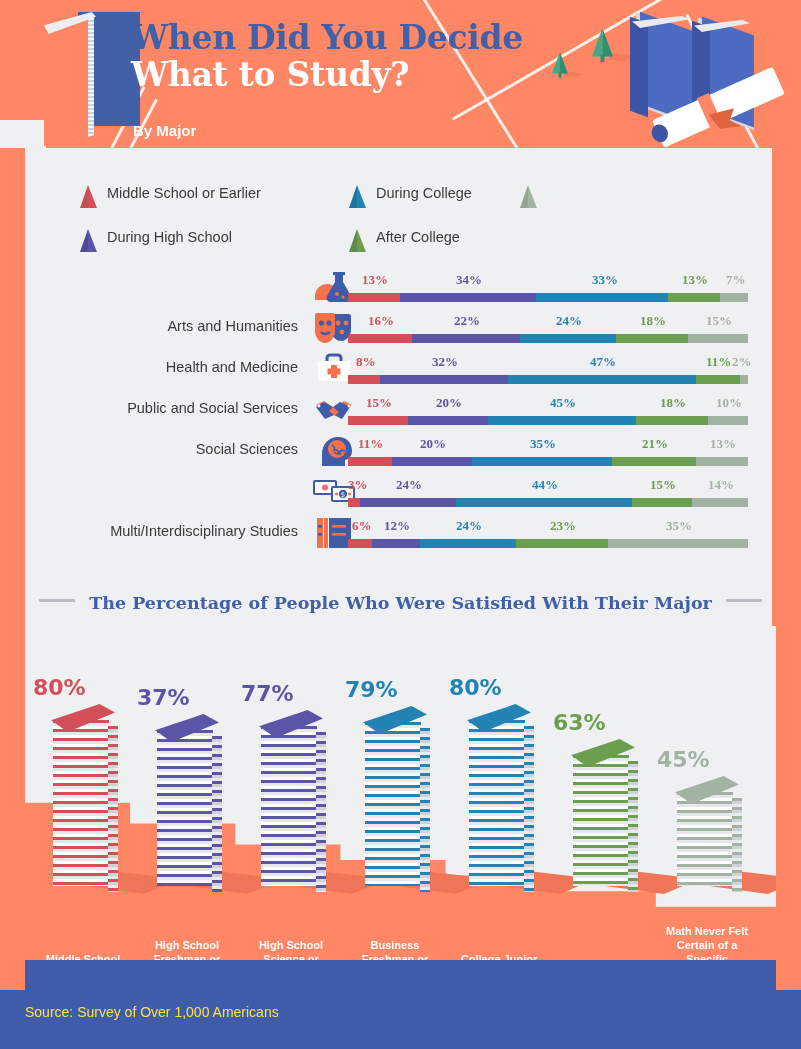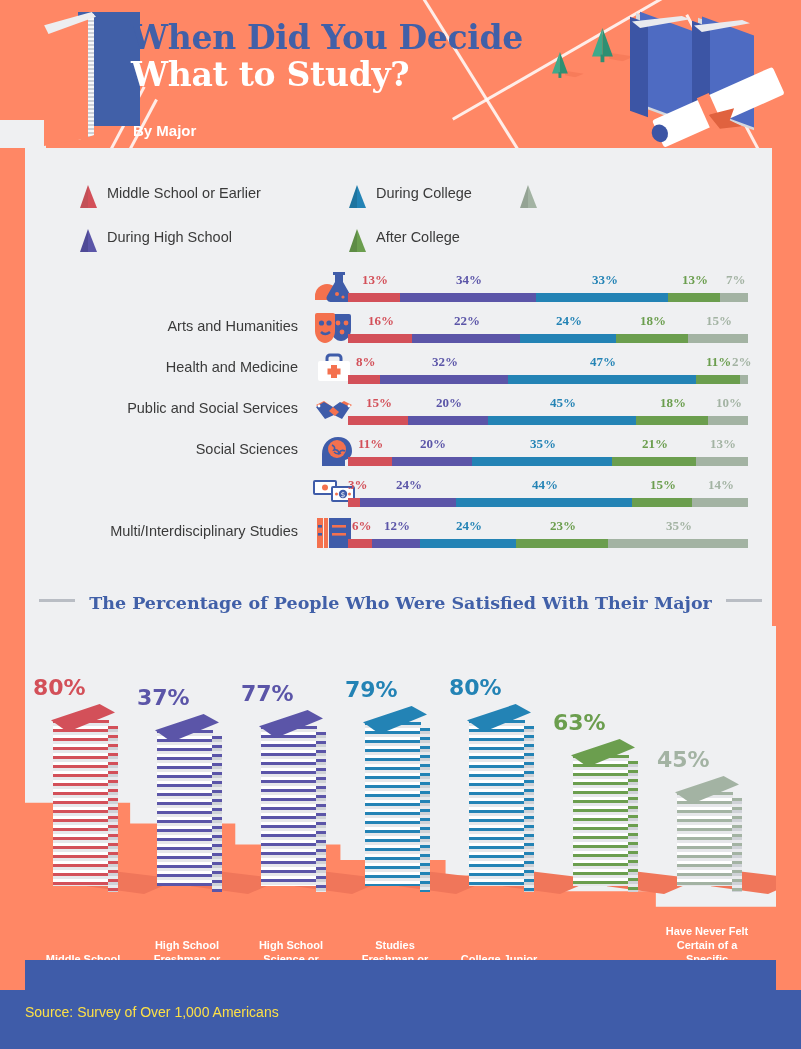--- a/index.html
+++ b/index.html
@@ -457,24 +457,24 @@
                 <div class="tf" style="background:#A3B3A3;clip-path:polygon(0 58%,76% 0,100% 30%,26% 100%);width:64px;height:28px;left:-2px;top:0"></div>
               </div>
             </div>
           </div>
           <div class="col-val" style="left: 632px; bottom: 218px; color: rgb(163, 179, 163);">45%</div>
         </div>
       <div id="col-labels">
           <div class="col-lbl" style="left: 6px;"><span>Middle School</span><br><span>or Earlier</span></div>
           <div class="col-lbl" style="left: 110px;"><span>High School</span><br><span>Freshman or</span><br><span>Sophomore</span></div>
           <div class="col-lbl" style="left: 214px;"><span>High School</span><br><span>Science or</span><br><span>Senior</span></div>
-          <div class="col-lbl" style="left: 318px;"><span>Studies</span><br><span>Freshman or</span><br><span>Sophomore</span></div>
+          <div class="col-lbl" style="left: 318px;"><span>Business</span><br><span>Freshman or</span><br><span>Sophomore</span></div>
           <div class="col-lbl" style="left: 422px;"><span>College Junior</span><br><span>or Senior</span></div>
           <div class="col-lbl" style="left: 526px;"><span>After College</span></div>
-          <div class="col-lbl" style="left: 630px;"><span>Have Never Felt</span><br><span>Certain of a Specific</span><br><span>Field of Study</span></div>
+          <div class="col-lbl" style="left: 630px;"><span>Math Never Felt</span><br><span>Certain of a Specific</span><br><span>Field of Study</span></div>
         </div>
     </div>
   </div>
 
   <div class="foot-blue"></div>
   <div class="foot">
     <div class="foot-txt">Source: Survey of Over 1,000 Americans</div>
   </div>
 </div>
 

